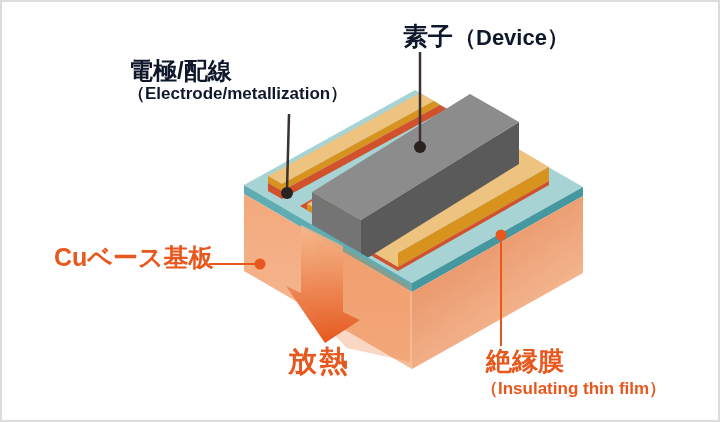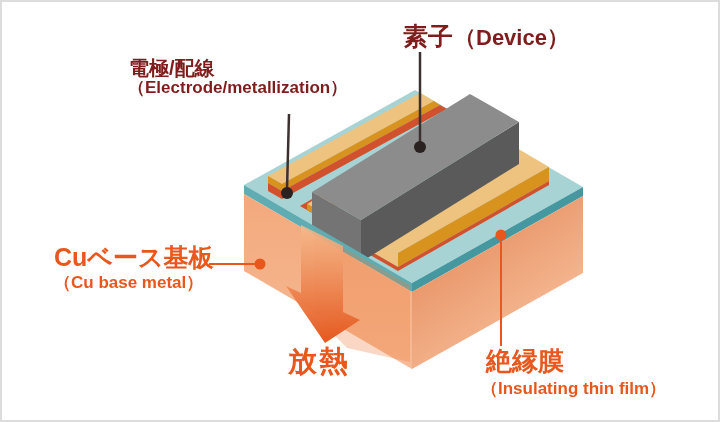--- a/index.html
+++ b/index.html
@@ -8,23 +8,23 @@
     width:720px;height:422px;
     box-sizing:border-box;
     background:#ffffff;
     border:2px solid #dcdcdc;
     overflow:hidden;
     font-family:"Liberation Sans","DejaVu Sans",sans-serif;
   }
   .stage svg{position:absolute;left:0;top:0;}
   .lbl{position:absolute;white-space:nowrap;line-height:1.05;}
   .lbl .jp{font-weight:bold;}
-  .dark{color:#7f1d1d;}
+  .dark{color:#0f172a;}
   .orange{color:#e8571c;}
-  .jp-main{font-size:20px;font-weight:bold;}
+  .jp-main{font-size:24px;font-weight:bold;}
   .jp-big{font-size:25px;font-weight:bold;}
   .en-sub{font-size:17px;font-weight:bold;}
   .device-line{display:flex;align-items:baseline;gap:1px;}
   .device-line .jp{font-size:25px;}
   .device-line .en{font-size:22px;font-weight:bold;}
   .heat{font-size:29px;font-weight:bold;letter-spacing:2px;font-family:Liberation Mono, monospace;}
 </style>
 </head>
 <body>
 
@@ -96,28 +96,27 @@
     <line x1="207" y1="262" x2="254" y2="262" stroke-width="2" stroke="#e8571c"></line>
     <circle cx="258" cy="262" r="5.5" fill="#e8571c"></circle>
 
     <line x1="499" y1="237" x2="499" y2="344" stroke-width="2" stroke="#e8571c"></line>
     <circle cx="499" cy="233" r="5.5" fill="#e8571c"></circle>
   </svg>
 
   <div class="lbl dark" style="left:127px;top:56px;">
     <div class="jp-main">電極/配線</div>
   </div>
-  <div class="lbl dark en-sub" style="left:126px;top:77px;">（Electrode/metallization）</div>
+  <div class="lbl dark en-sub" style="left:126px;top:83px;">（Electrode/metallization）</div>
 
   <div class="lbl dark device-line" style="left:401px;top:21px;">
     <span class="jp">素子</span>
     <span class="en">（Device）</span>
   </div>
 
   <div class="lbl orange jp-big" style="left:52px;top:242px;">Cuベース基板</div>
-  <div class="lbl orange en-sub" style="left:52px;top:272px;">（Cu base metal）</div>
 
   <div class="lbl orange" style="left:484px;top:346px;font-size:26px;font-weight:bold;">絶縁膜</div>
   <div class="lbl orange en-sub" style="left:479px;top:378px;">（Insulating thin film）</div>
 
   <div class="lbl orange heat" style="left:286px;top:347px;">放熱</div>
 
 </div>
 
 </body></html>

